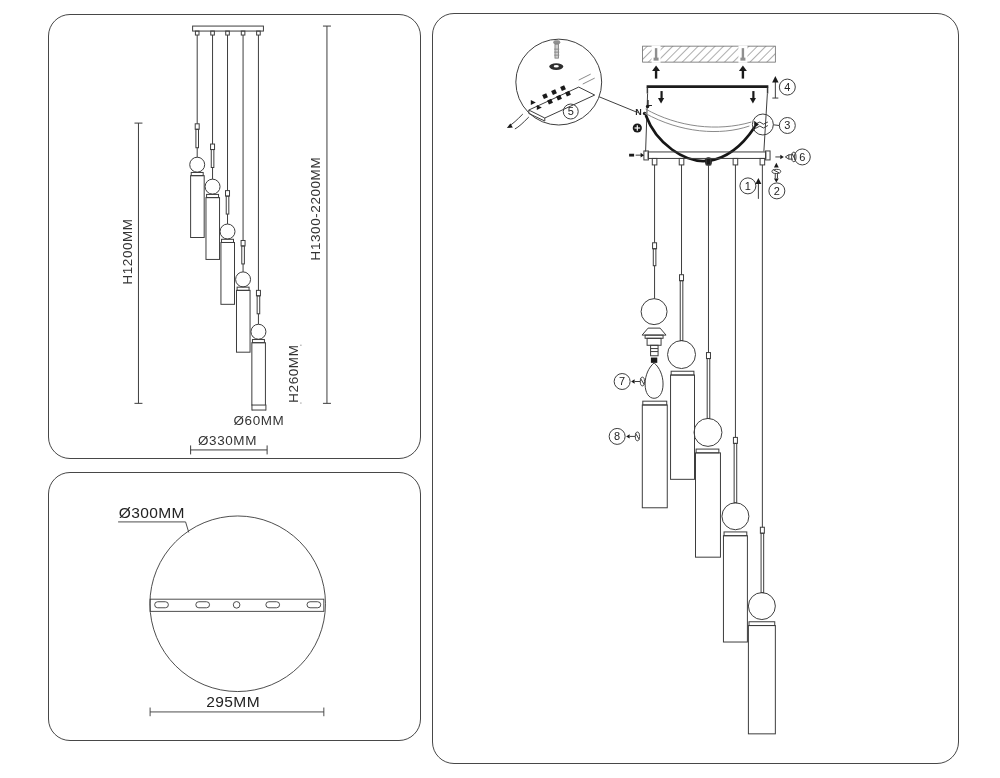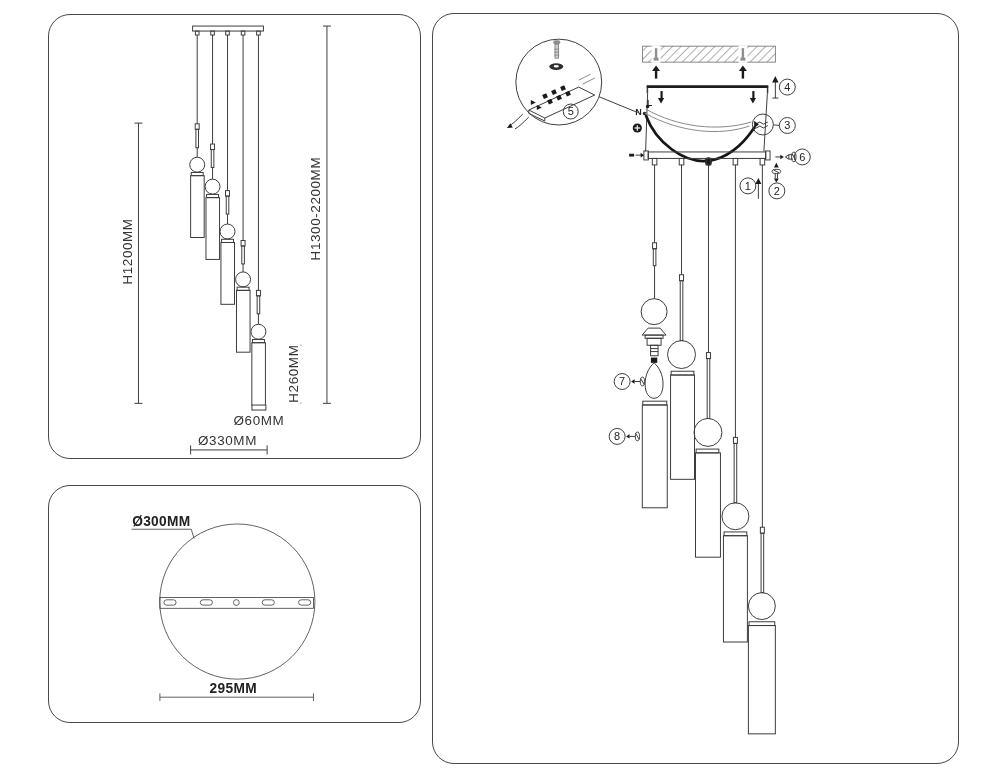--- a/index.html
+++ b/index.html
@@ -1,20 +1,20 @@
 <!DOCTYPE html>
 <html><head>
 <meta charset="utf-8">
 <style>
   html,body{margin:0;padding:0;}
   body{width:1000px;height:778px;background:#fff;position:relative;
        font-family:"Liberation Sans", sans-serif;overflow:hidden;}
   .panel{position:absolute;border:1.6px solid #474747;border-radius:22px;background:#fff;box-sizing:border-box;}
   #panel-side{left:48px;top:14px;width:373px;height:445px;}
-  #panel-top{left:48px;top:485px;width:373px;height:238px;font-weight:bold;}
+  #panel-top{left:48px;top:472px;width:373px;height:269px;}
   #panel-assembly{left:432px;top:13px;width:527px;height:751px;}
   svg{display:block;width:100%;height:100%;}
   .s{fill:none;stroke:#3d3d3d;stroke-width:1;}
   .s2{fill:none;stroke:#3d3d3d;stroke-width:1.5;}
   .lt{fill:none;stroke:#8a8a8a;stroke-width:1;}
   .thk{fill:none;stroke:#161616;stroke-width:2.7;stroke-linecap:round;}
   .blk{fill:#1a1a1a;stroke:none;}
   .gry{fill:#8f8f8f;stroke:none;}
   .dim{font-size:13.5px;letter-spacing:.6px;fill:#333;}
   .dim2{font-size:17px;letter-spacing:.4px;fill:#222;}

